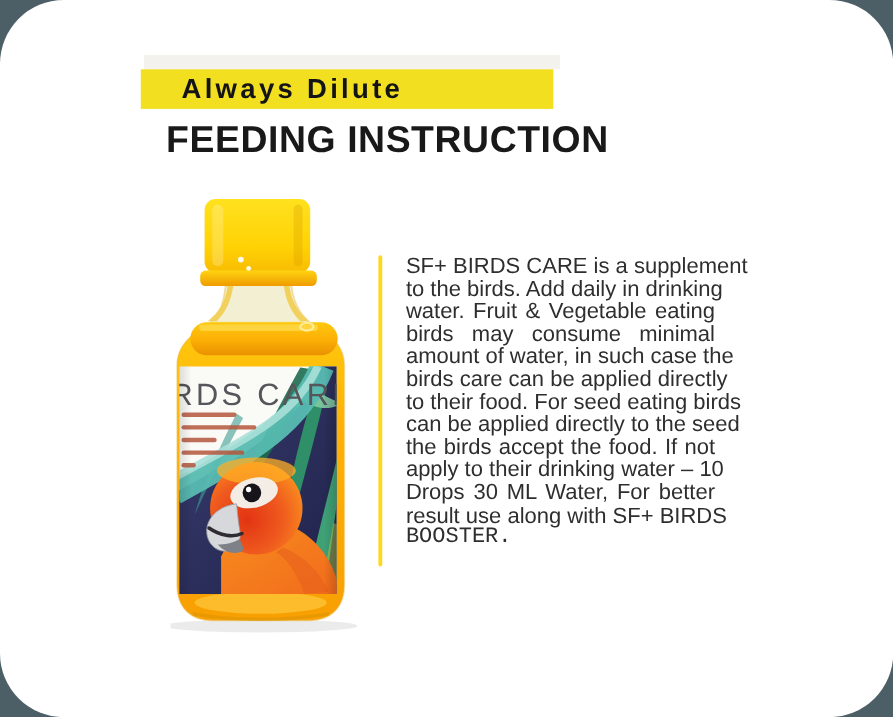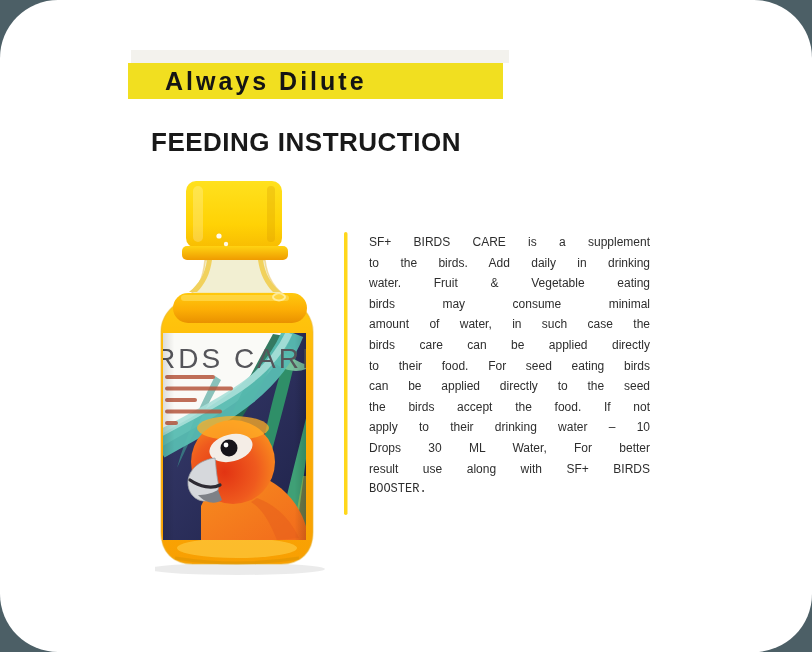--- a/index.html
+++ b/index.html
@@ -19,27 +19,27 @@
     position:absolute;left:128px;top:63px;width:375px;height:36px;
     background:#F1DF20;
   }
   .banner-label{
     display:block;padding-left:37px;line-height:37px;
     font-size:25px;letter-spacing:3px;color:#141414;
     white-space:nowrap;
     font-weight:bold;
   }
   .heading{
-    position:absolute;left:151px;top:124px;margin:0;
-    font-size:26px;line-height:36px;font-weight:bold;
+    position:absolute;left:151px;top:109px;margin:0;
+    font-size:34px;line-height:36px;font-weight:bold;
     letter-spacing:0.5px;color:#191919;white-space:nowrap;
   }
   .instruction{
     position:absolute;left:369px;top:232px;width:281px;
-    font-size:12px;line-height:20.6px;color:#2E2E2E;
+    font-size:20px;line-height:20.6px;color:#2E2E2E;
   }
   .instruction .line{
     text-align:justify;text-align-last:justify;white-space:nowrap;
   }
   .instruction .line.last{
     text-align-last:left;
     font-family:Liberation Mono, monospace;
   }
   .bottle-wrap{
     position:absolute;left:155px;top:176px;width:200px;height:400px;

